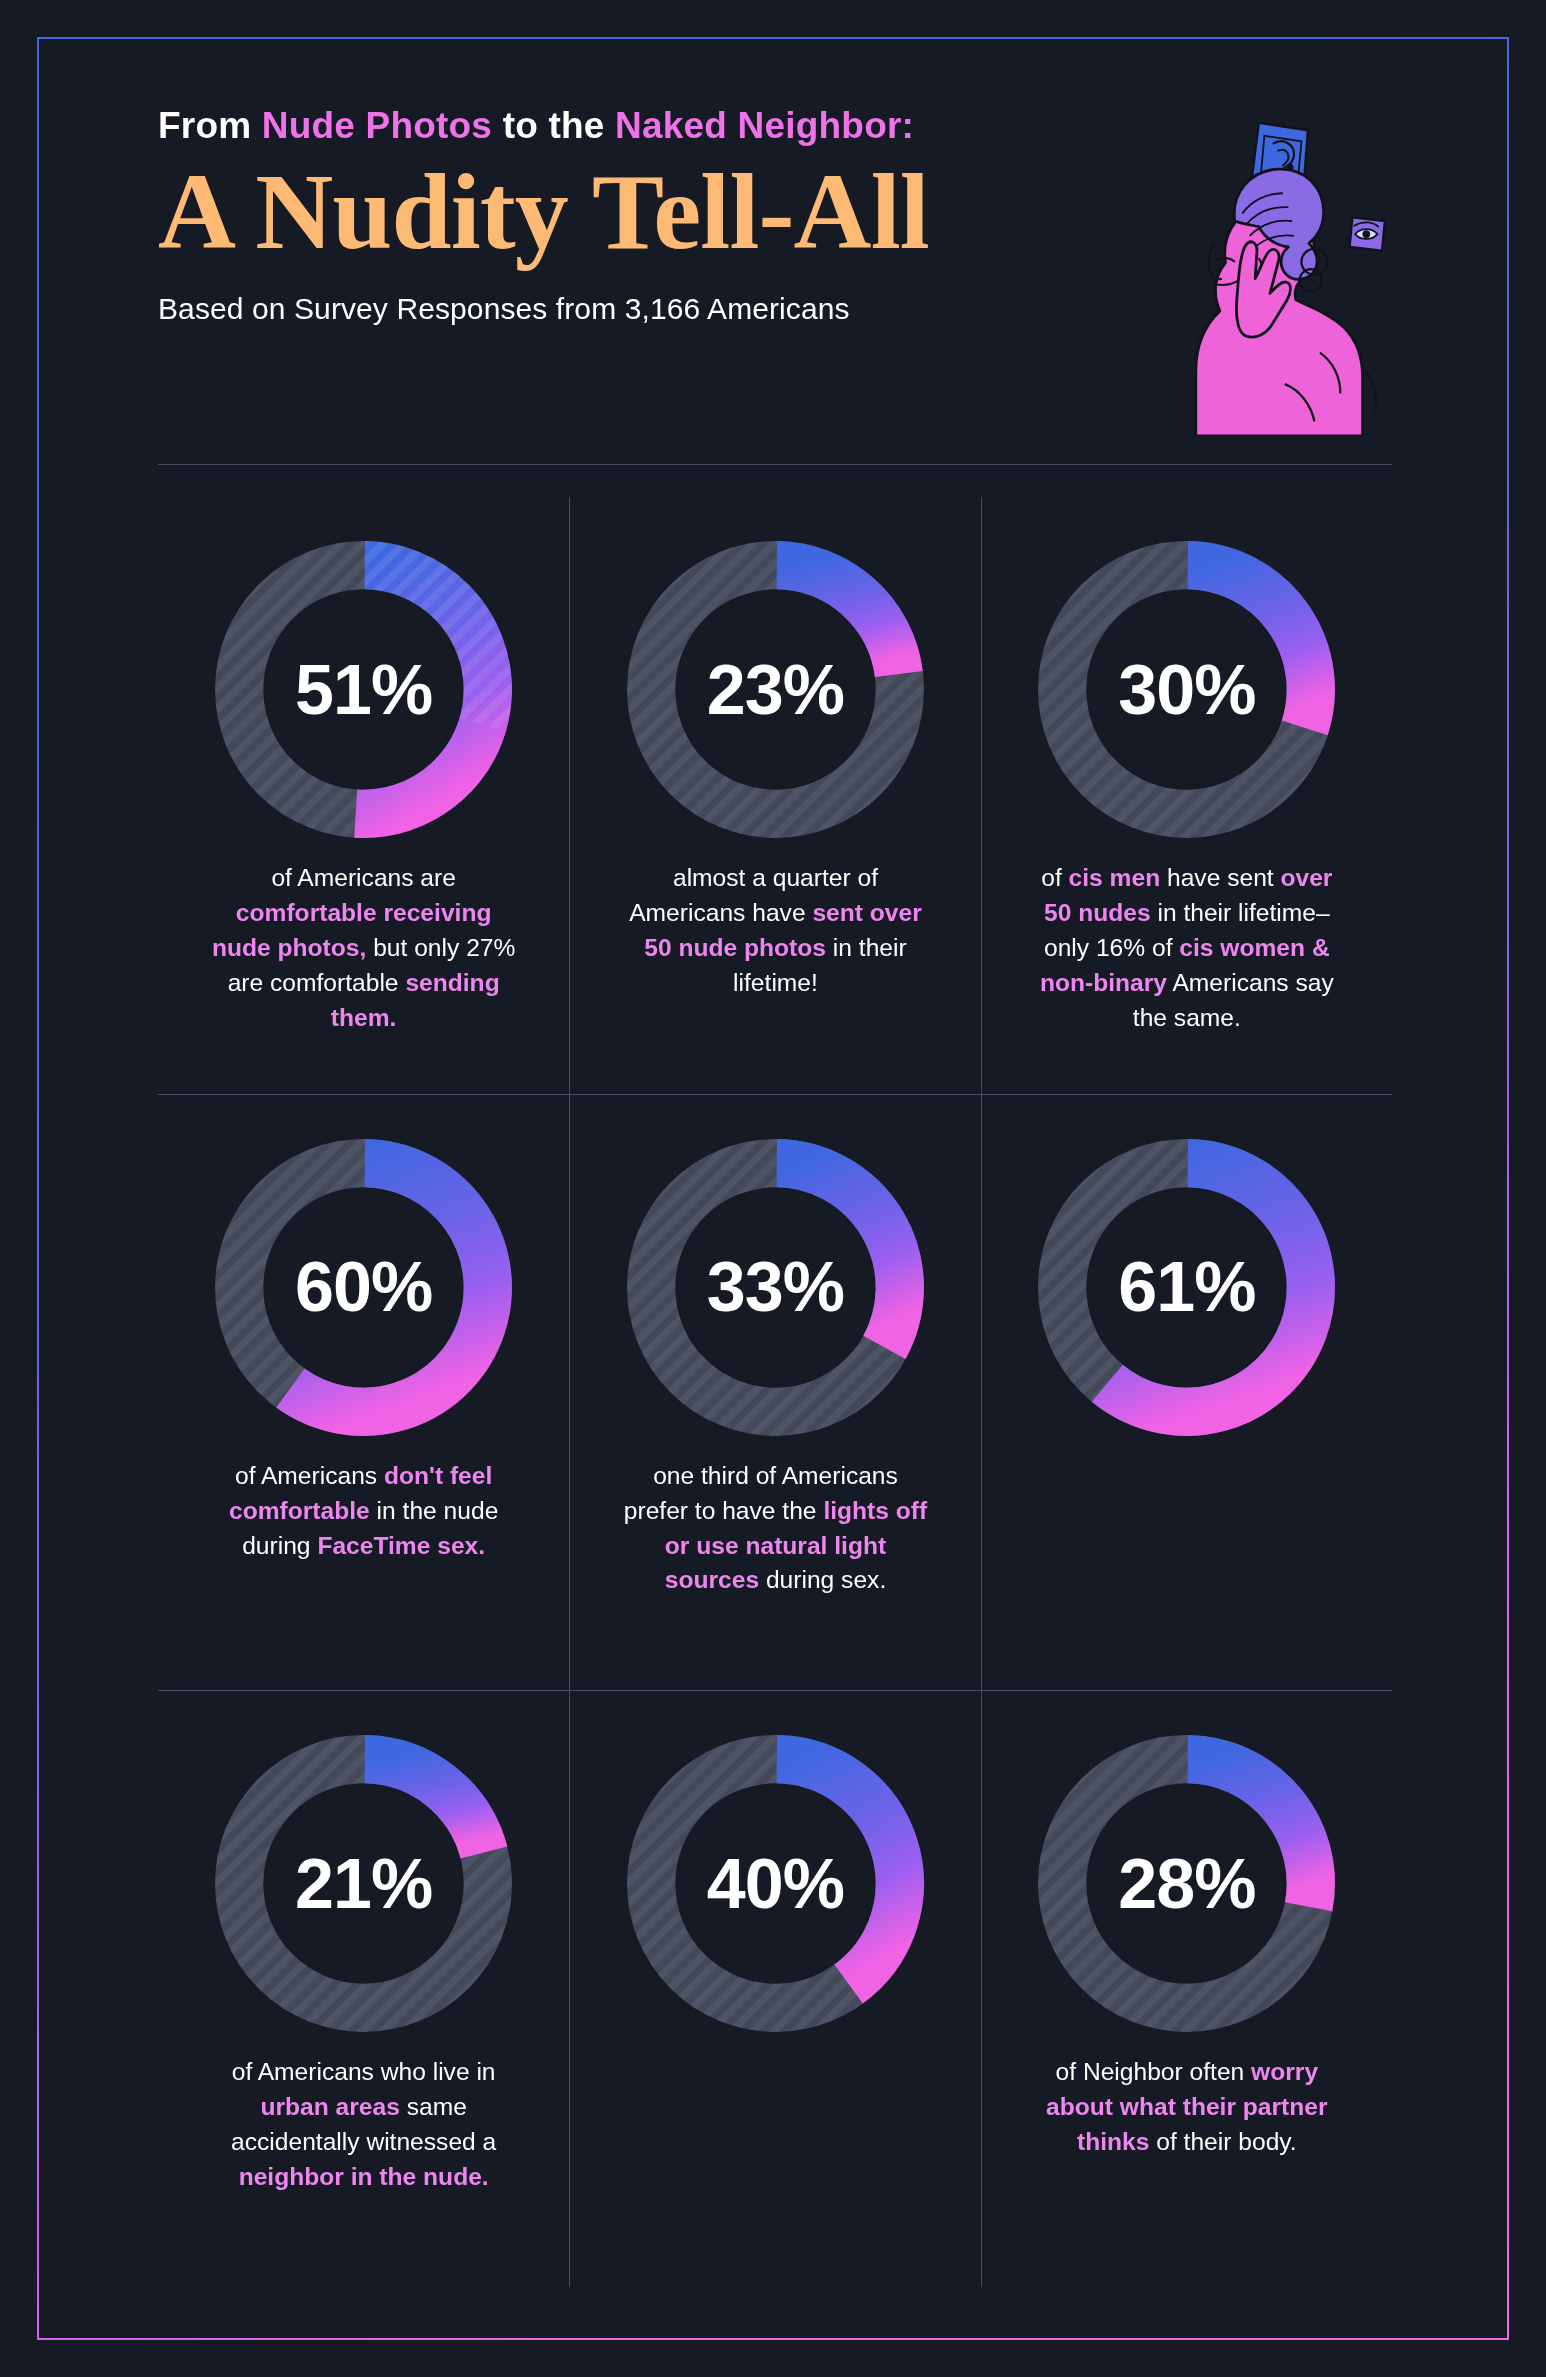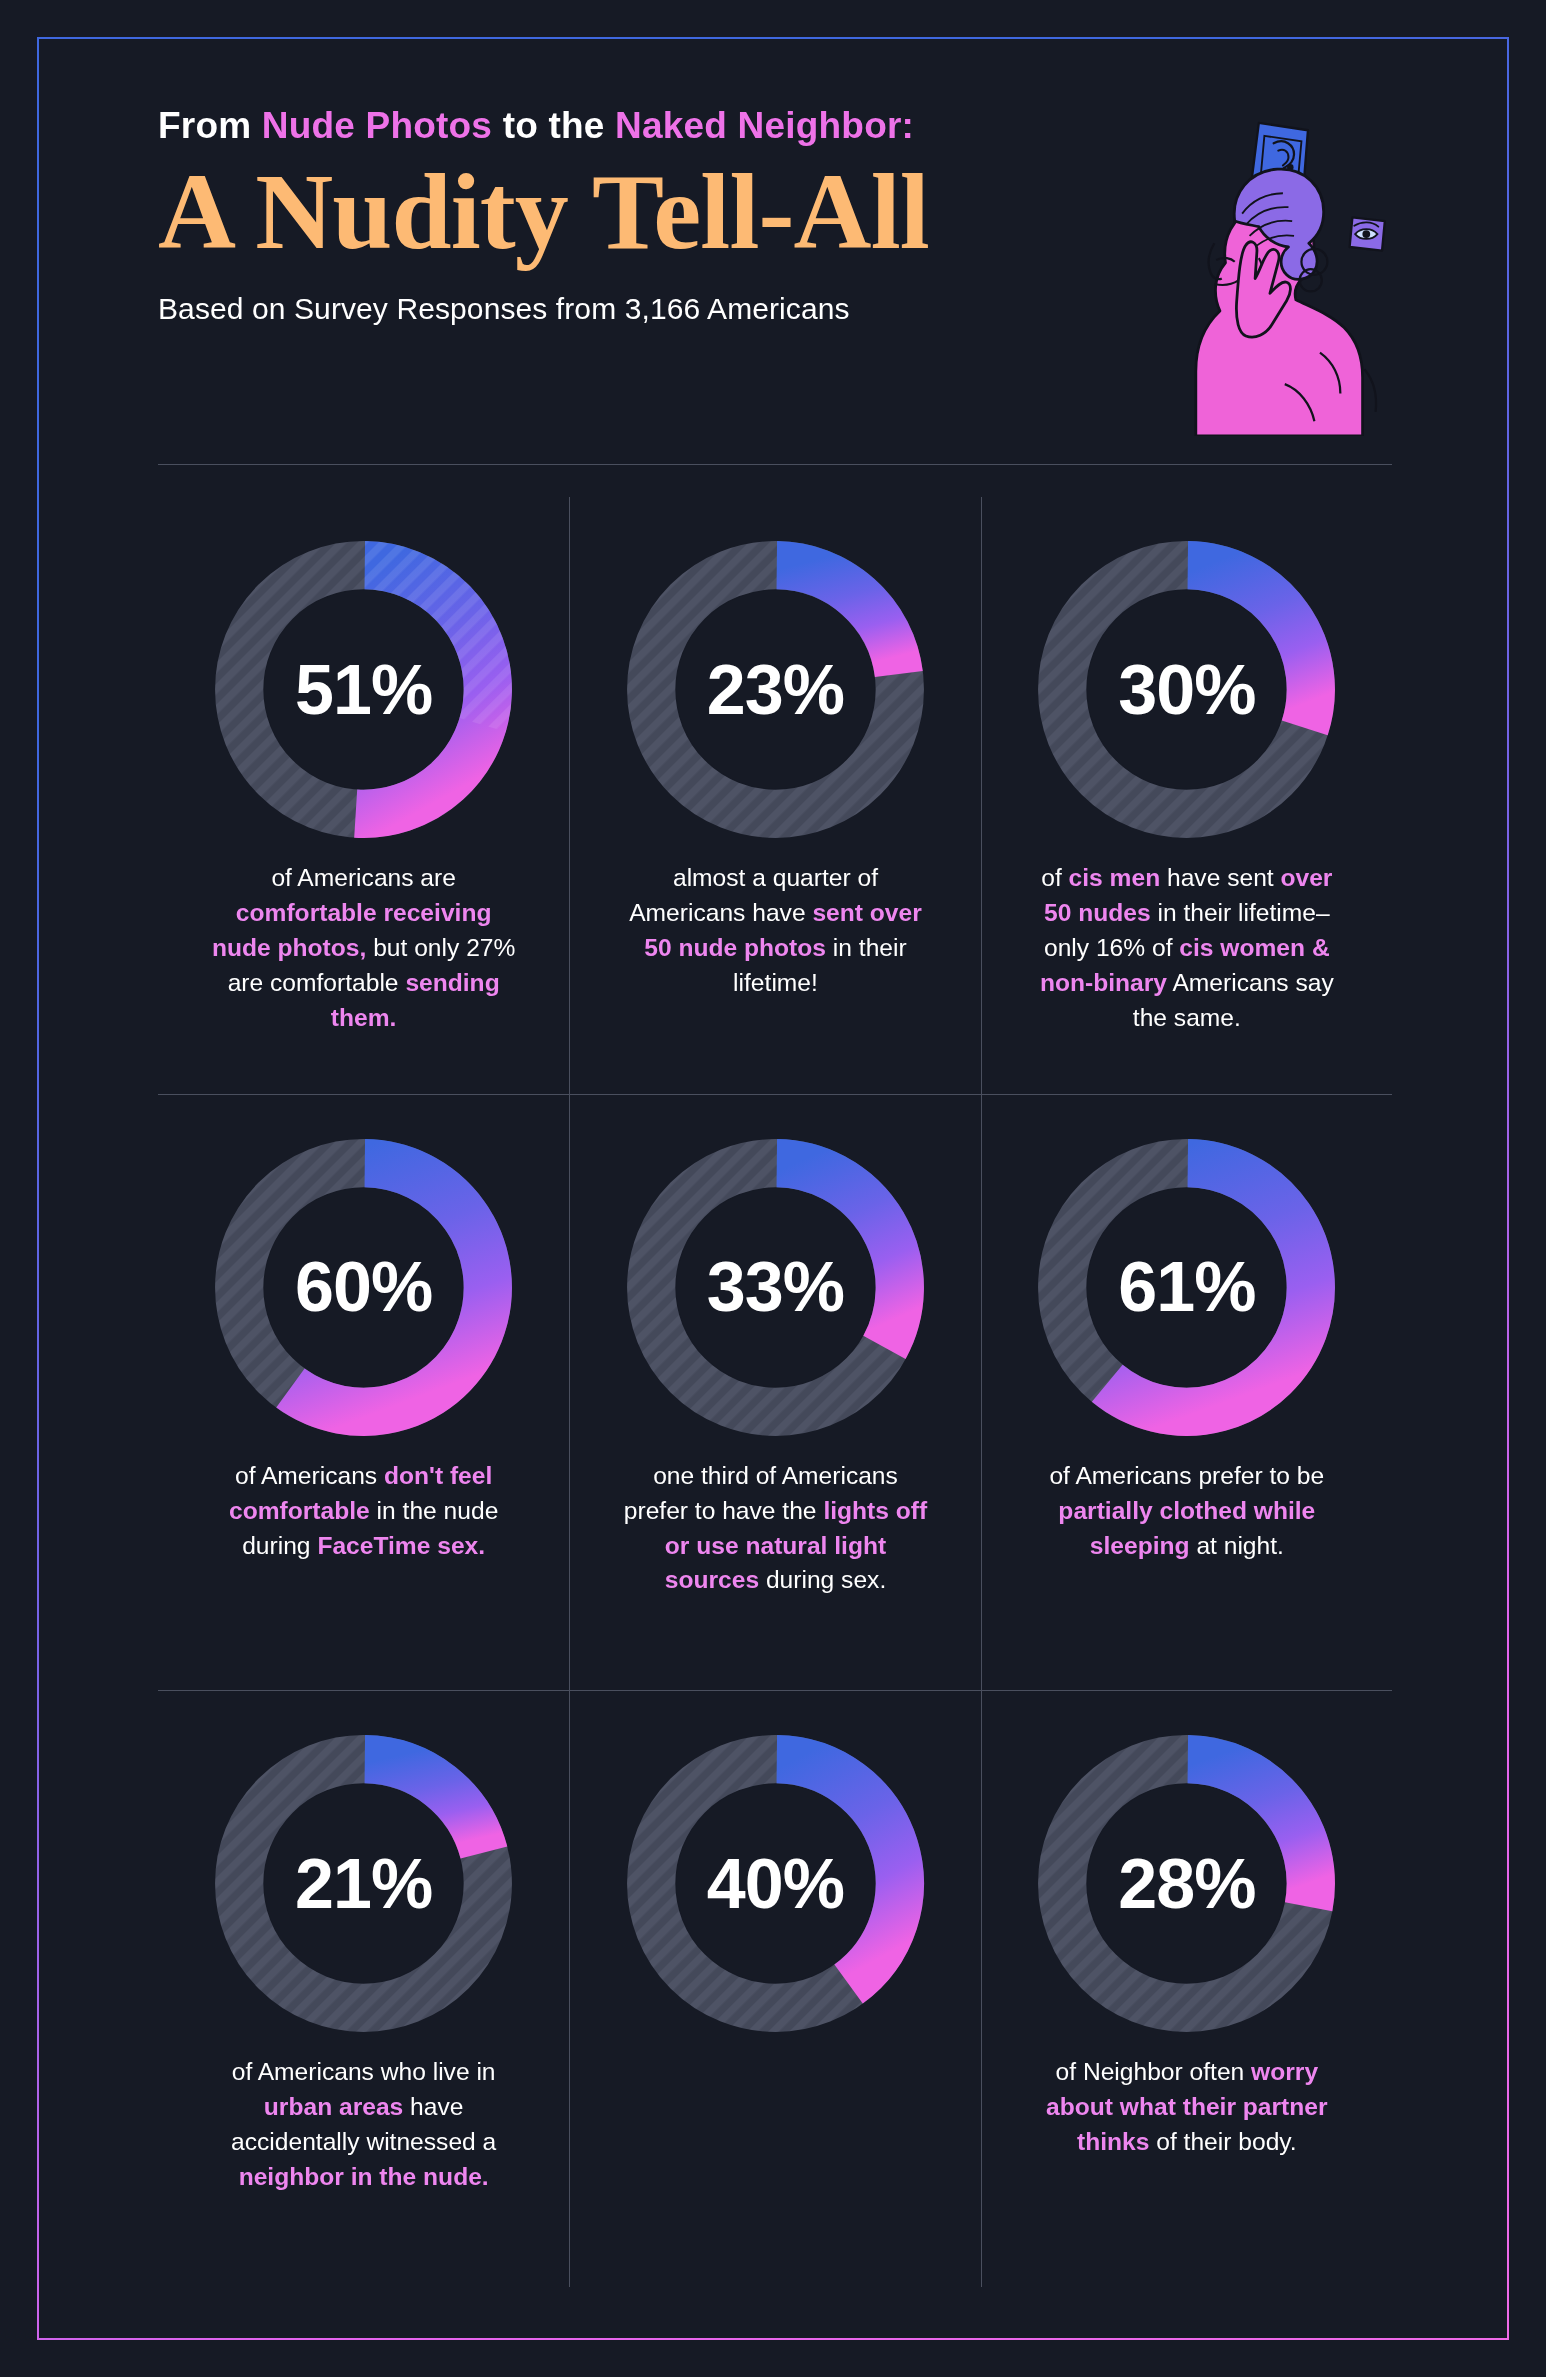--- a/index.html
+++ b/index.html
@@ -299,21 +299,20 @@
           <rect width="8" height="16" fill="rgba(255,255,255,0.09)"></rect>
         </pattern>
       </defs>
       <circle cx="173" cy="173" r="134" fill="none" stroke="url(#s5)" stroke-width="52"></circle>
       <path d="M 174.40321907157693 39.00734730502137 A 134 134 0 1 1 87.58518537367561 276.2487745319558" fill="none" stroke="url(#g5)" stroke-width="52"></path>
 
       <circle cx="173" cy="173" r="107" fill="#161a25"></circle>
     </svg>
     <div class="pct">61%</div>
         </div>
-        <div class="caption"><span>of Americans prefer to be </span><b>partially clothed while sleeping</b><span> at night.</span></div>
       </div>
       <div class="cell bt">
         <div class="donut">
     <svg viewBox="0 0 346 346">
       <defs>
         <linearGradient id="g6" x1="0.15" y1="0" x2="0.45" y2="1">
           <stop offset="0%" stop-color="#3f68e0"></stop>
           <stop offset="38%" stop-color="#6a63e8"></stop>
           <stop offset="68%" stop-color="#9a5ff0"></stop>
           <stop offset="100%" stop-color="#ef63e4"></stop>
@@ -327,21 +326,21 @@
           <rect width="8" height="16" fill="rgba(255,255,255,0.09)"></rect>
         </pattern>
       </defs>
       <circle cx="173" cy="173" r="134" fill="none" stroke="url(#s6)" stroke-width="52"></circle>
       <path d="M 174.40321907157693 39.00734730502137 A 134 134 0 0 1 302.7901435912366 139.6755551199095" fill="none" stroke="url(#g6)" stroke-width="52"></path>
 
       <circle cx="173" cy="173" r="107" fill="#161a25"></circle>
     </svg>
     <div class="pct">21%</div>
         </div>
-        <div class="caption"><span>of Americans who live in </span><b>urban areas</b><span> have accidentally witnessed a </span><b>neighbor in the nude.</b></div>
+        <div class="caption"><span>of Americans who live in </span><b>urban areas</b><span> same accidentally witnessed a </span><b>neighbor in the nude.</b></div>
       </div>
       <div class="cell bl bt">
         <div class="donut">
     <svg viewBox="0 0 346 346">
       <defs>
         <linearGradient id="g7" x1="0.15" y1="0" x2="0.45" y2="1">
           <stop offset="0%" stop-color="#3f68e0"></stop>
           <stop offset="38%" stop-color="#6a63e8"></stop>
           <stop offset="68%" stop-color="#9a5ff0"></stop>
           <stop offset="100%" stop-color="#ef63e4"></stop>

